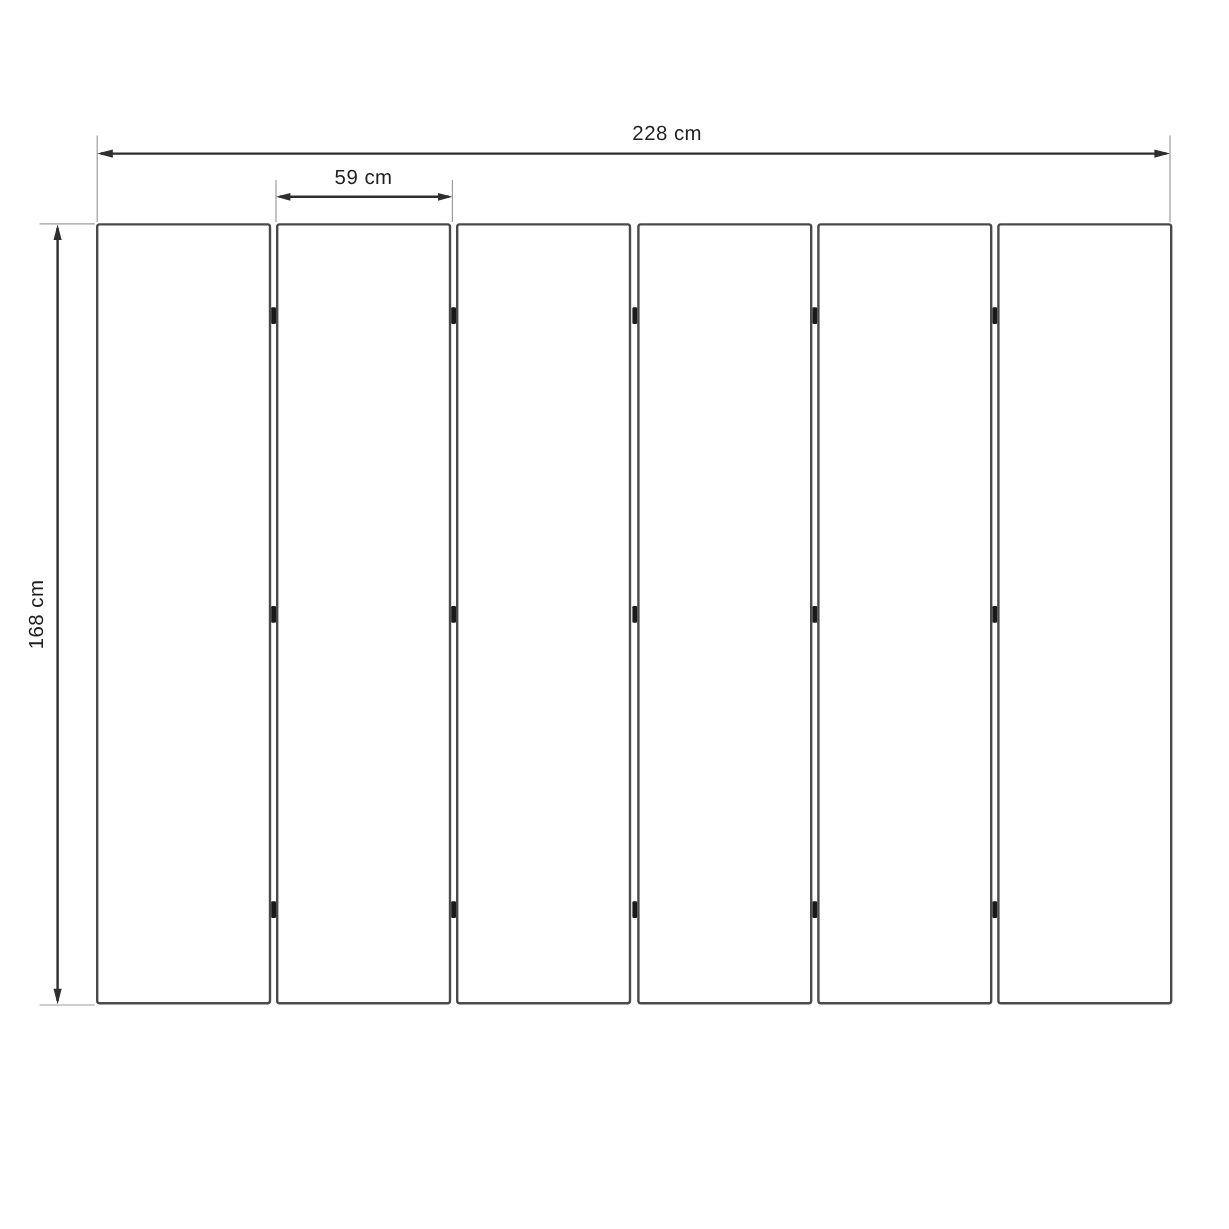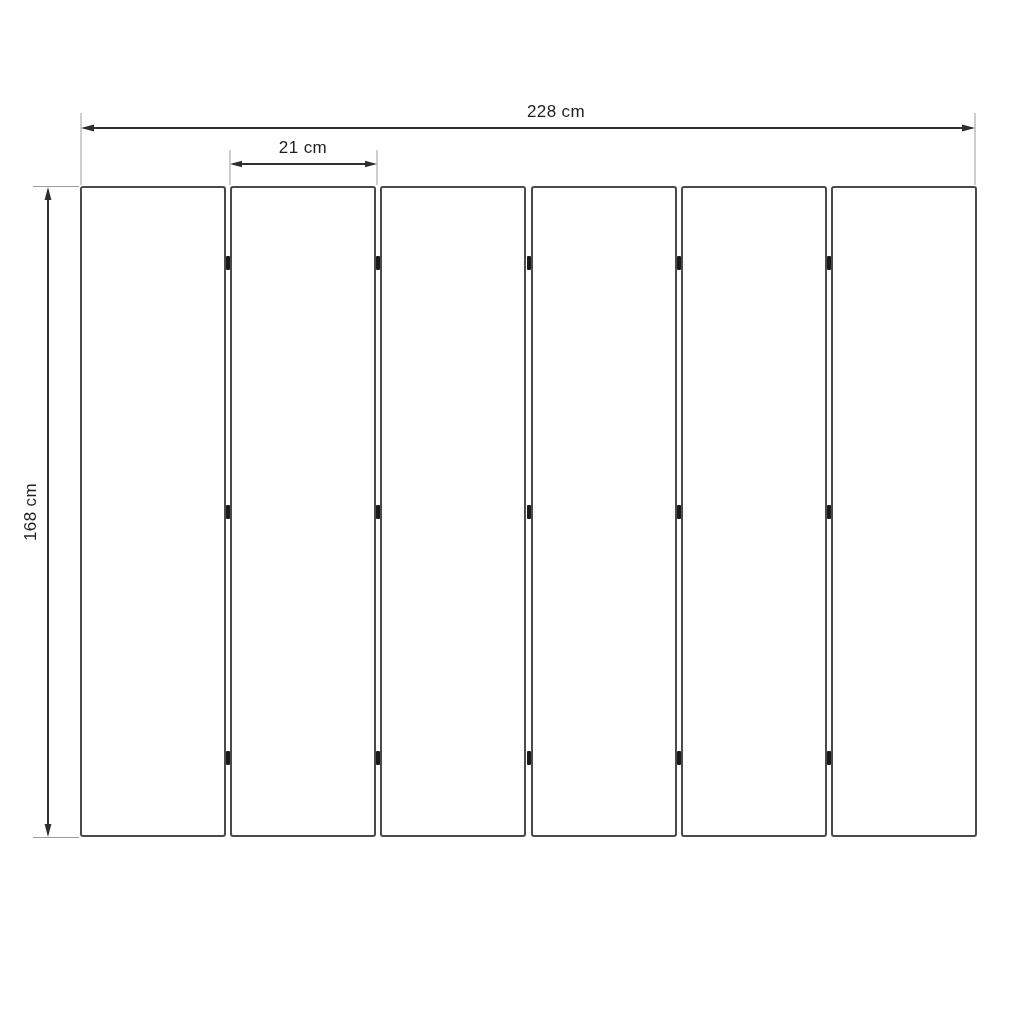--- a/index.html
+++ b/index.html
@@ -111,17 +111,17 @@
       <div class="hinge" style="left: 676.667px; top: 256px;"></div>
       <div class="hinge" style="left: 676.667px; top: 505px;"></div>
       <div class="hinge" style="left: 676.667px; top: 751px;"></div>
       <div class="hinge" style="left: 826.833px; top: 256px;"></div>
       <div class="hinge" style="left: 826.833px; top: 505px;"></div>
       <div class="hinge" style="left: 826.833px; top: 751px;"></div>
     </div>
 
   <div class="dim-label" style="left:528px; top:112px;margin-left:28px;">228 cm</div>
 
-  <div class="dim-label" style="left:303px; top:148px;">21 cm</div>
+  <div class="dim-label" style="left:303px; top:148px;">59 cm</div>
 
   <div class="dim-label vertical" style="left:31px; top:512px;">168 cm</div>
 
 </div>
 
 </body></html>

